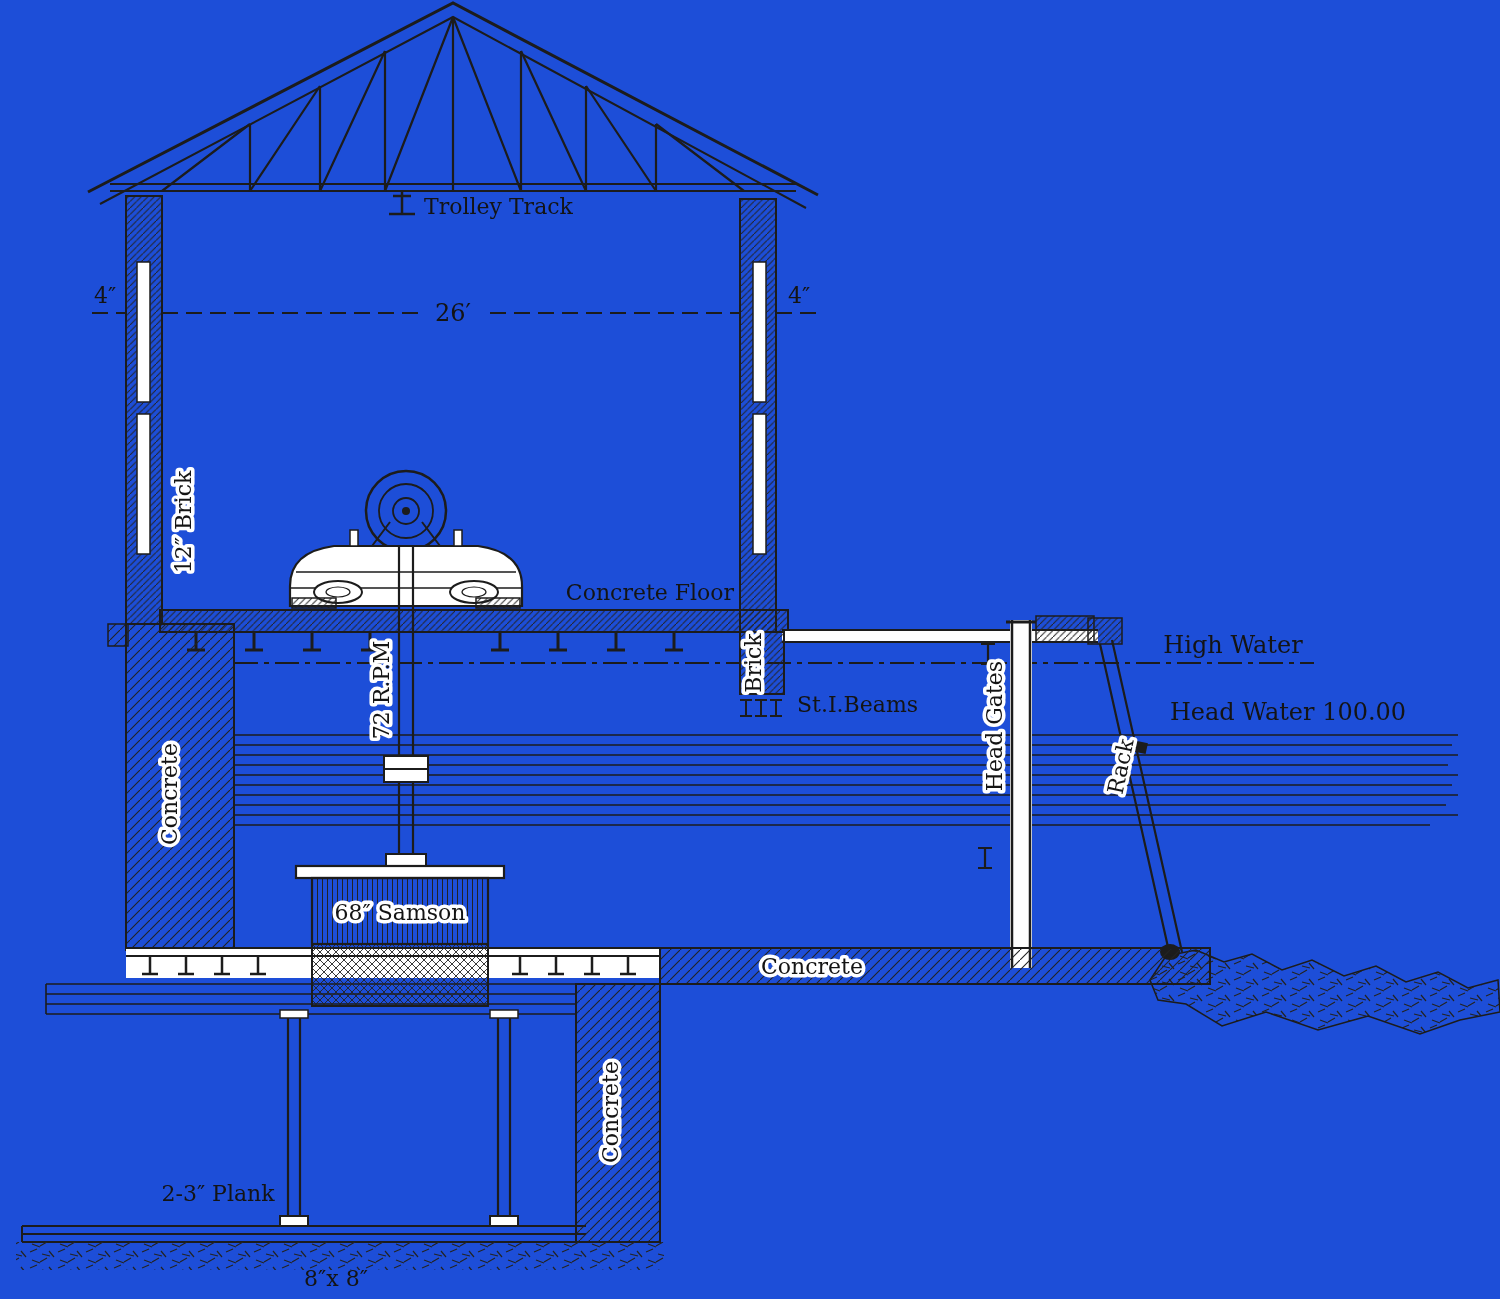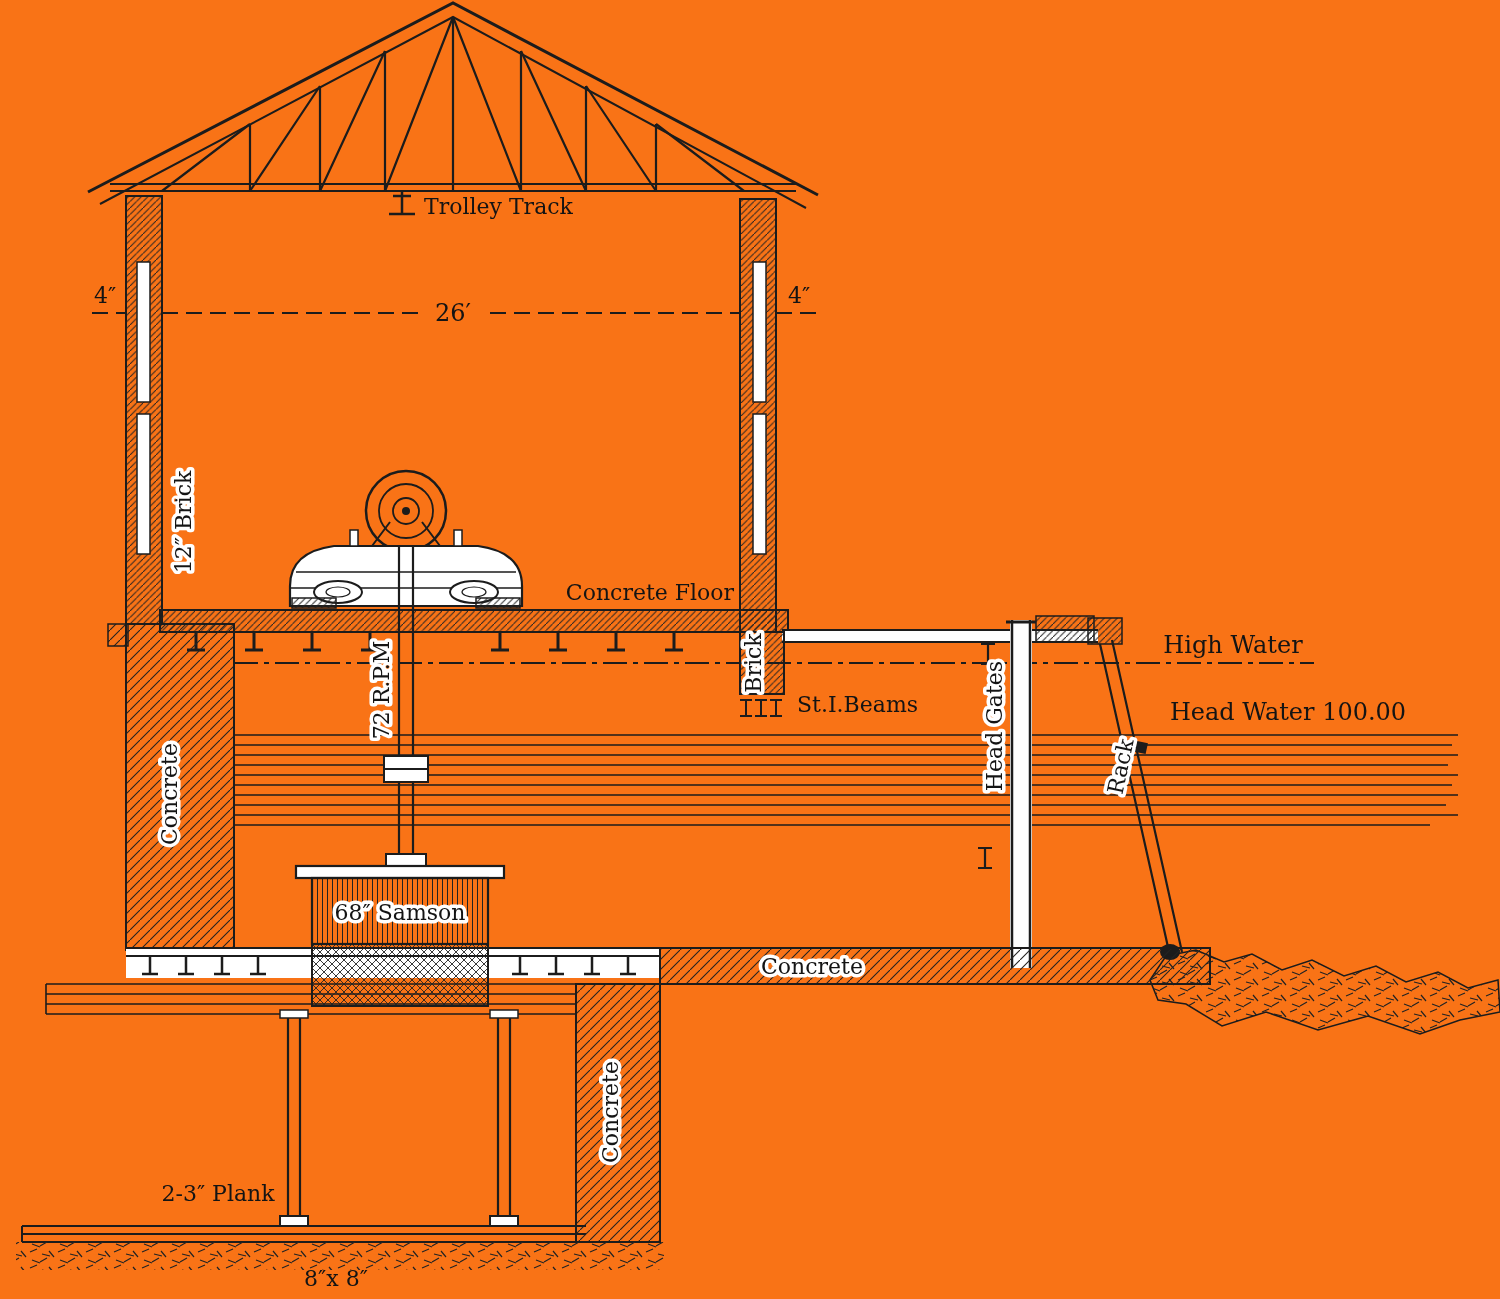--- a/index.html
+++ b/index.html
@@ -1,16 +1,16 @@
 <!DOCTYPE html>
 <html><head>
 <meta charset="utf-8">
 <style>
   html,body{margin:0;padding:0;background:#ffffff;}
-  .canvas{position:relative;width:1500px;height:1299px;background:#f97316;overflow:hidden;}
+  .canvas{position:relative;width:1500px;height:1299px;background:#1d4ed8;overflow:hidden;}
   svg{display:block;}
   .lbl{
     font-family:"DejaVu Serif","Liberation Serif",serif;
     font-size:22px;
     fill:#141414;
   }
   .lbl-big{font-size:24px;}
   .halo{
     paint-order:stroke;
     stroke:#ffffff;

